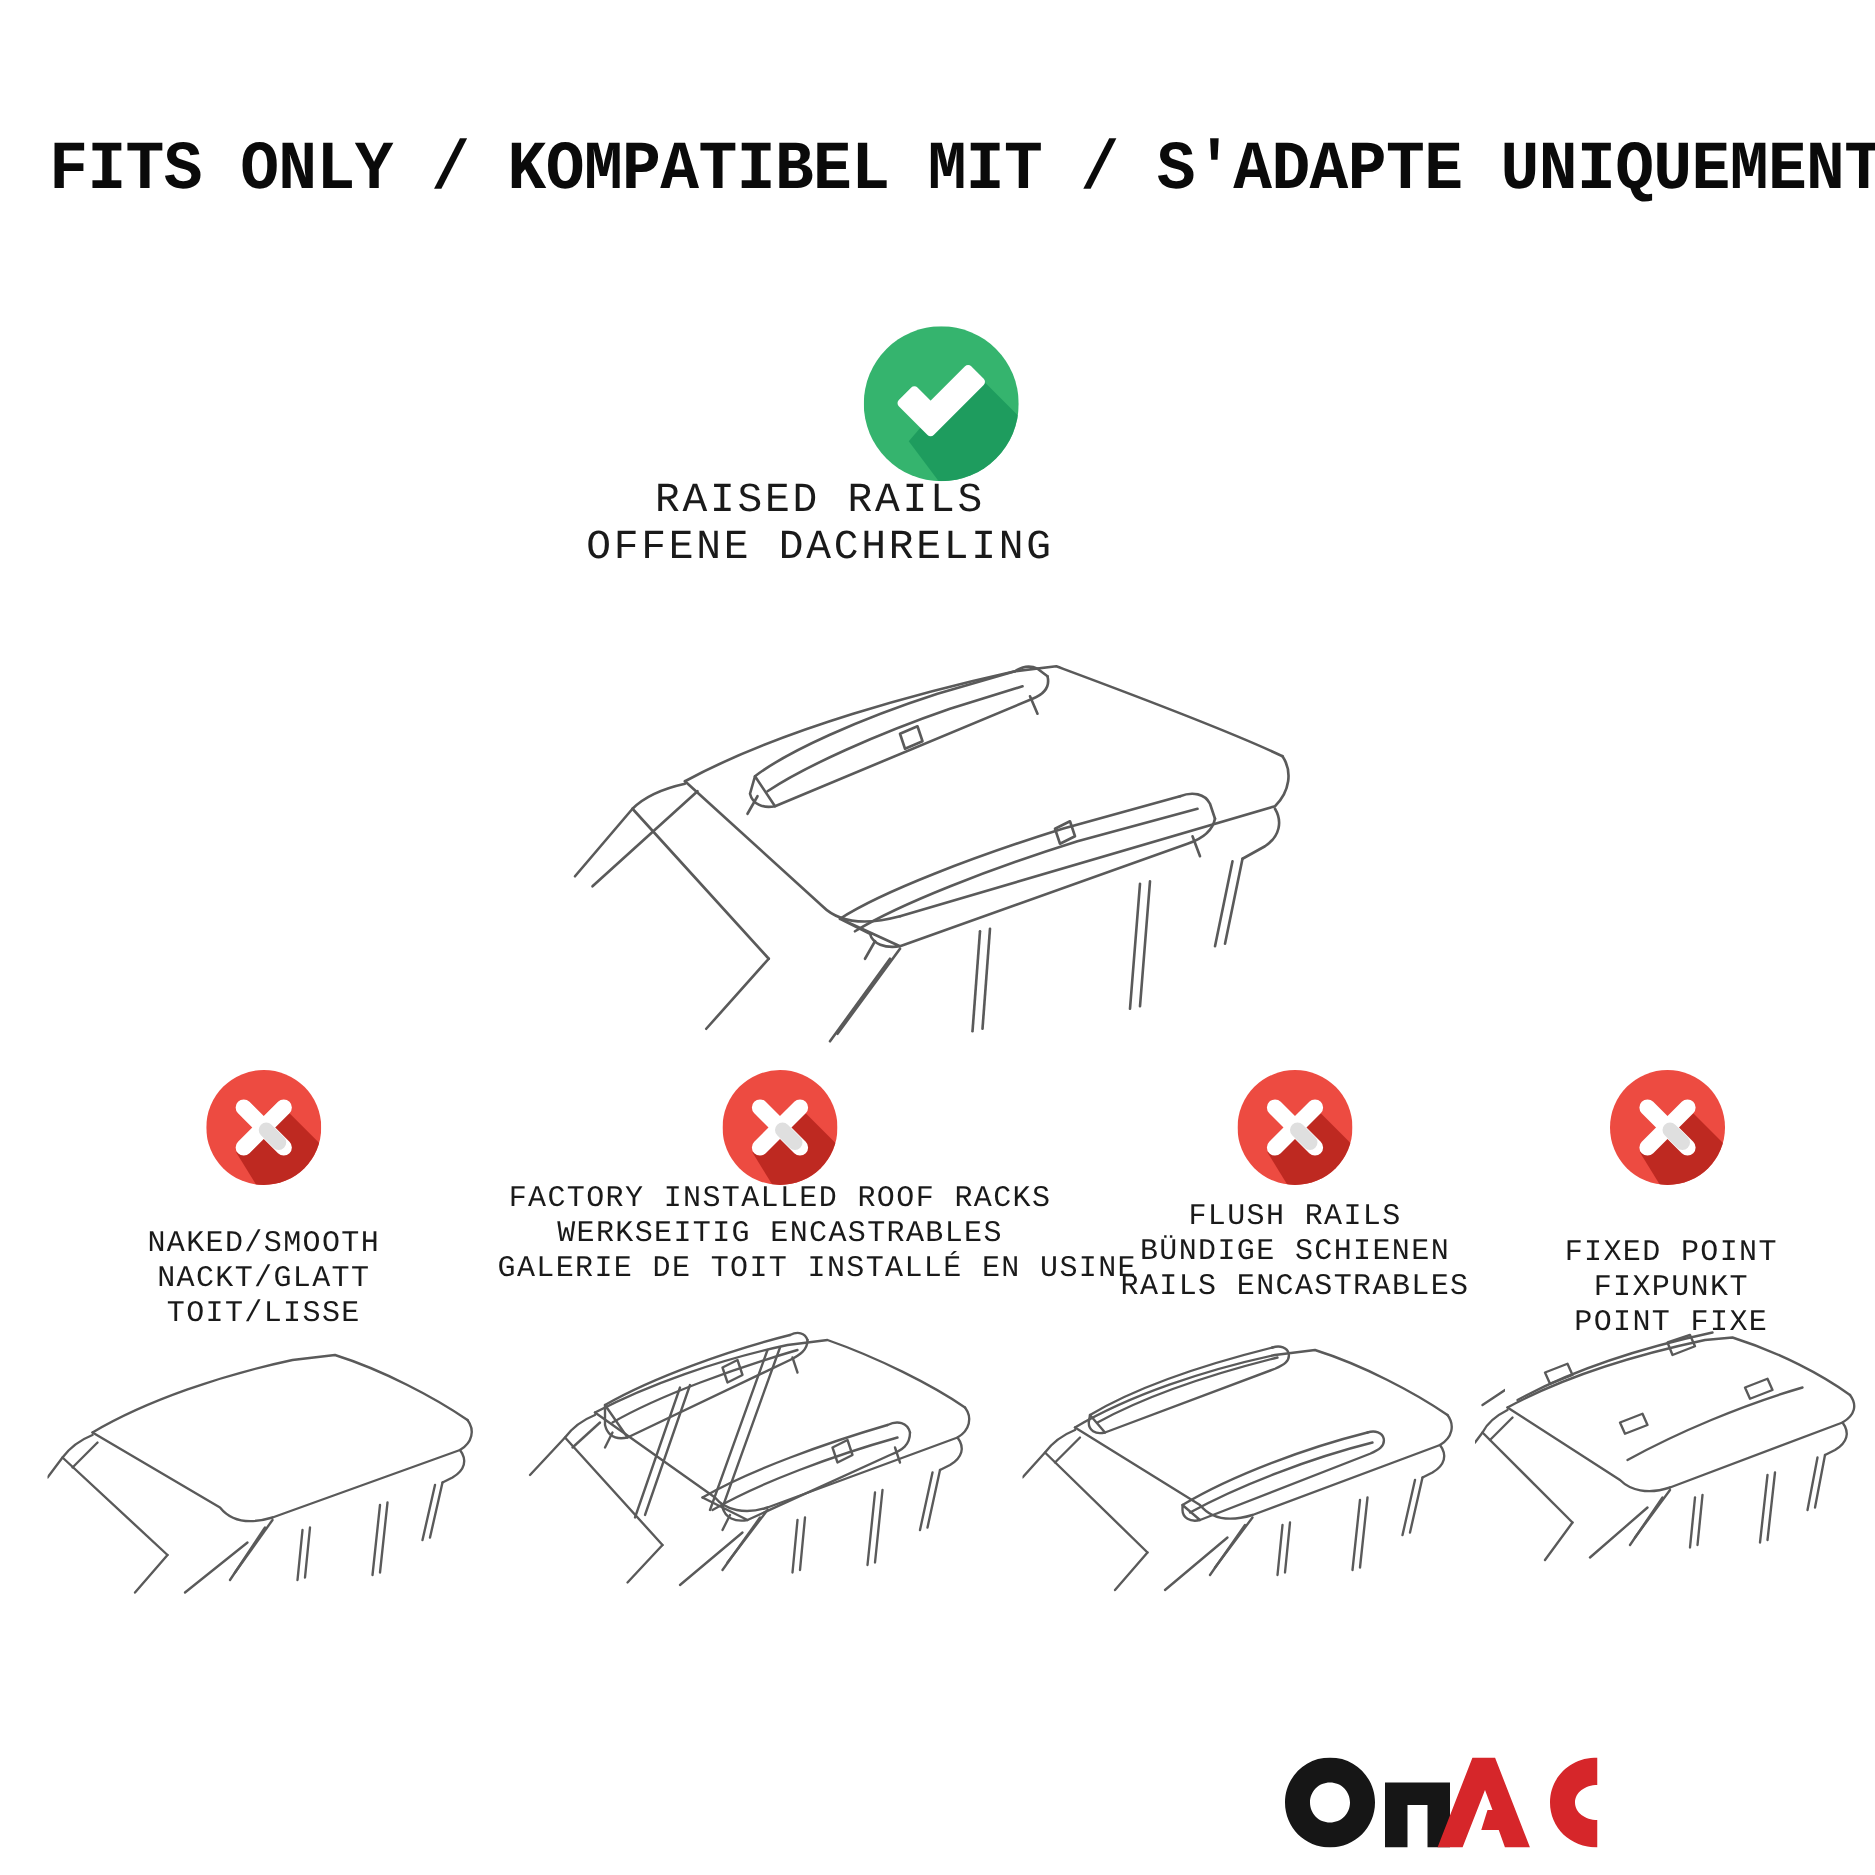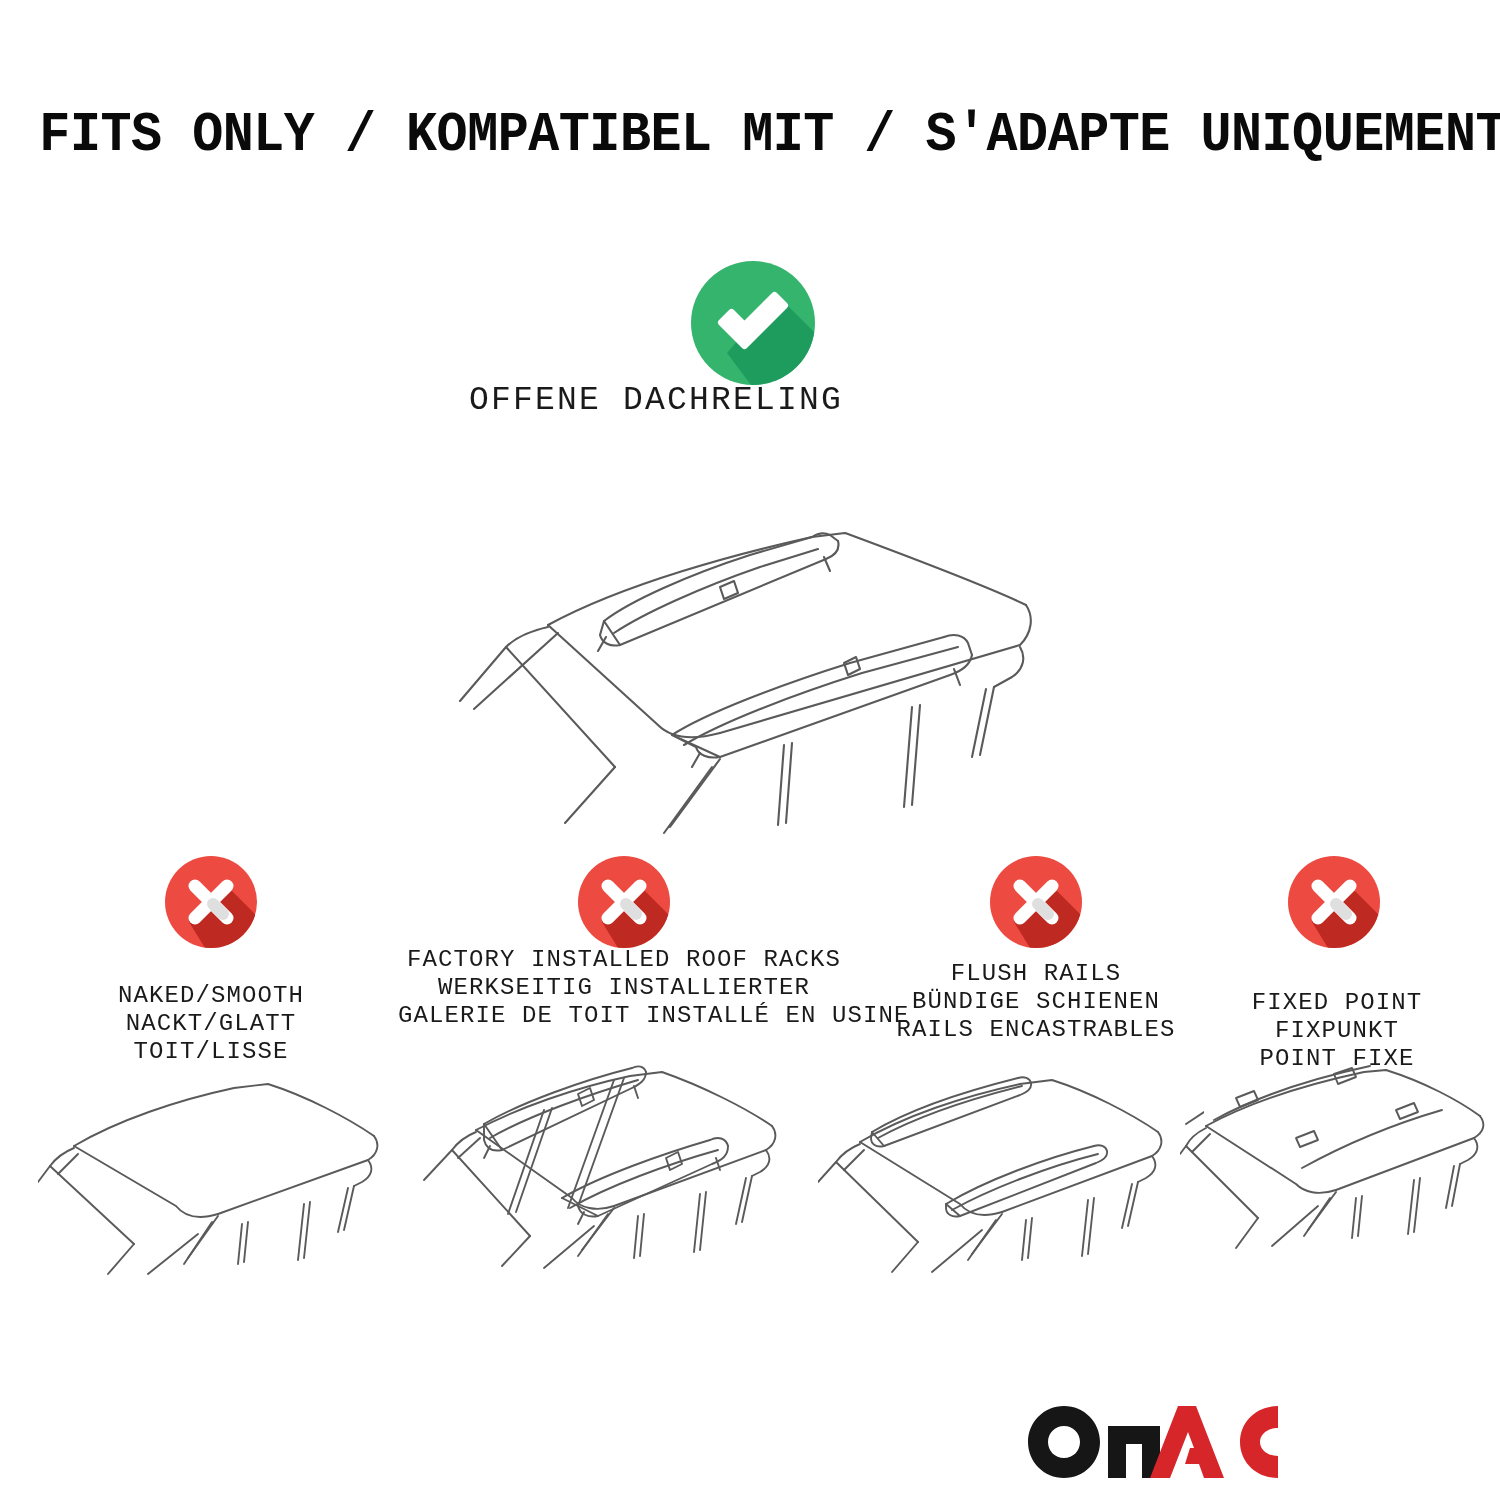--- a/index.html
+++ b/index.html
@@ -79,20 +79,21 @@
       </defs>
       <circle cx="62" cy="62" r="62" fill="#35b46e"></circle>
       <g clip-path="url(#clipGreen)">
         <polygon points="86,34 124,72 124,124 60,124 36,92" fill="#179459" opacity="0.75"></polygon>
       </g>
       <path d="M30.5,61.5 L40.5,51.5 L53.5,64.5 L83.5,34.5 L93.5,44.5 L53.5,84.5 Z" fill="#ffffff" stroke="#ffffff" stroke-width="7" stroke-linejoin="round"></path>
     </svg>
   </div>
 
   <div class="caption caption-main" style="left:0;right:0;top:382px;">
+    <span class="line">RAISED RAILS</span>
     <span class="line">OFFENE DACHRELING</span>
   </div>
 
   <div class="illus" style="left:420px;top:505px;">
     <svg width="680" height="330" viewBox="0 0 680 330" fill="none" stroke="#5a5a5a" stroke-width="2.1" stroke-linecap="round" stroke-linejoin="round">
 
       <path d="M128,120 C205,78 320,48 392,32 L425,28 C468,44 560,78 606,100"></path>
       <path d="M606,100 C614,112 612,128 600,140 L300,228"></path>
       <path d="M300,228 C270,236 250,232 238,220 L128,120"></path>
 
@@ -212,21 +213,21 @@
   </div>
 
   <div class="caption caption-sub" style="left:56px;width:310px;top:946px;margin-top:36px;">
     <span class="line">NAKED/SMOOTH</span>
     <span class="line">NACKT/GLATT</span>
     <span class="line">TOIT/LISSE</span>
   </div>
 
   <div class="caption caption-sub" style="left:398px;width:452px;top:946px;">
     <span class="line">FACTORY INSTALLED ROOF RACKS</span>
-    <span class="line">WERKSEITIG INSTALLIERTER</span>
+    <span class="line">WERKSEITIG ENCASTRABLES</span>
     <span class="line">GALERIE DE TOIT INSTALLÉ EN USINE</span>
   </div>
 
   <div class="caption caption-sub" style="left:856px;width:360px;top:960px;">
     <span class="line">FLUSH RAILS</span>
     <span class="line">BÜNDIGE SCHIENEN</span>
     <span class="line">RAILS ENCASTRABLES</span>
   </div>
 
   <div class="caption caption-sub" style="left:1218px;width:238px;top:989px;">

